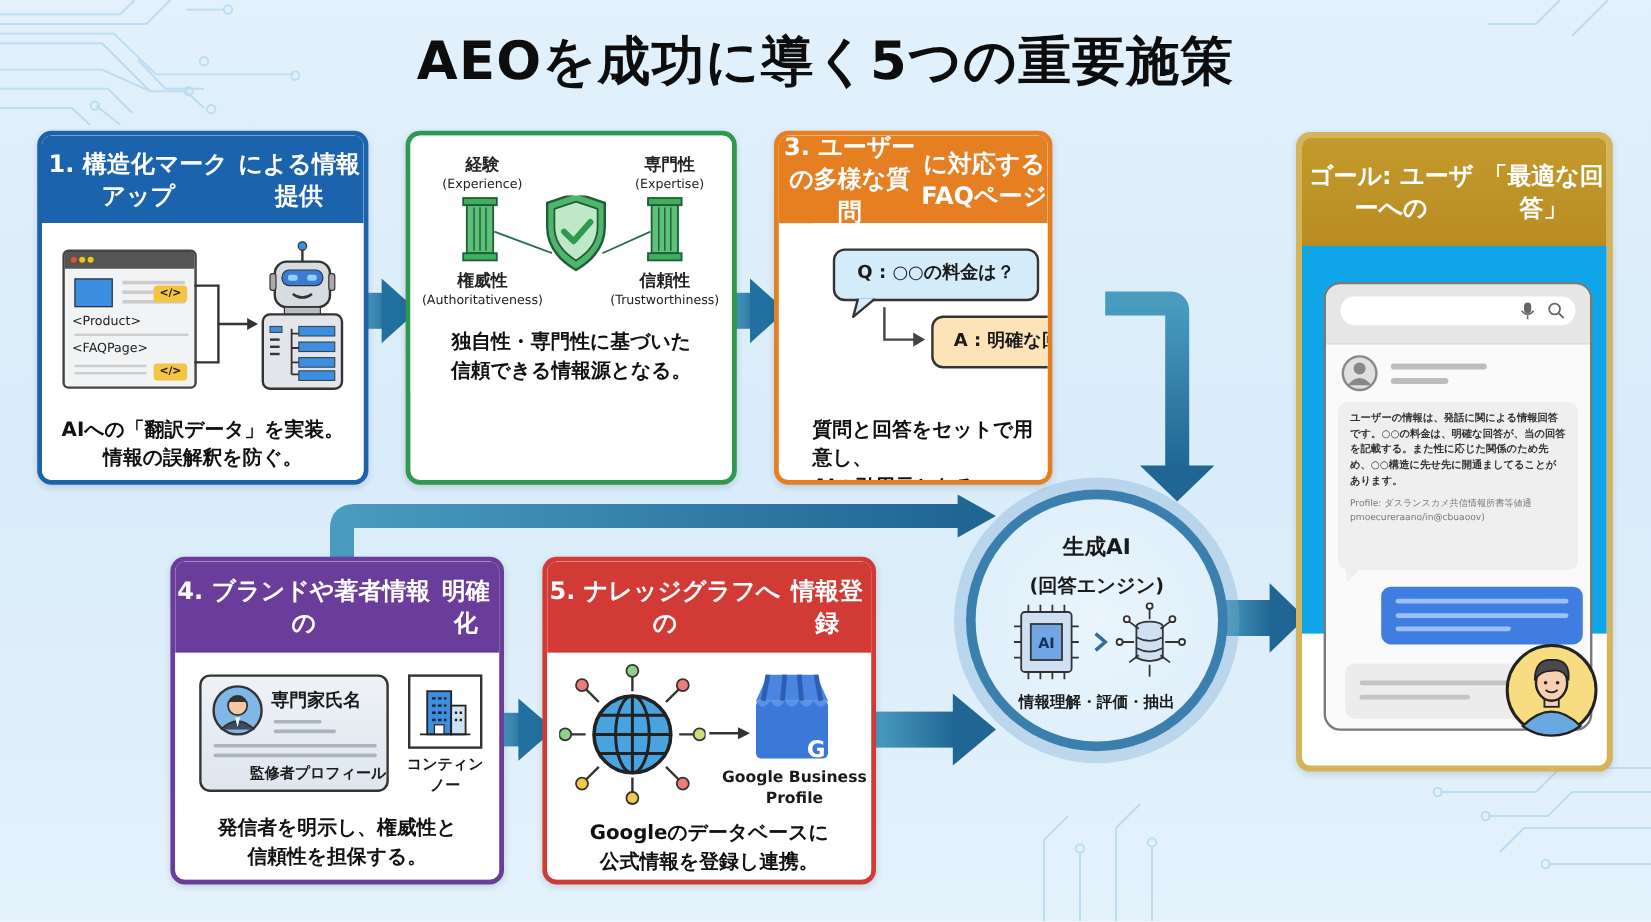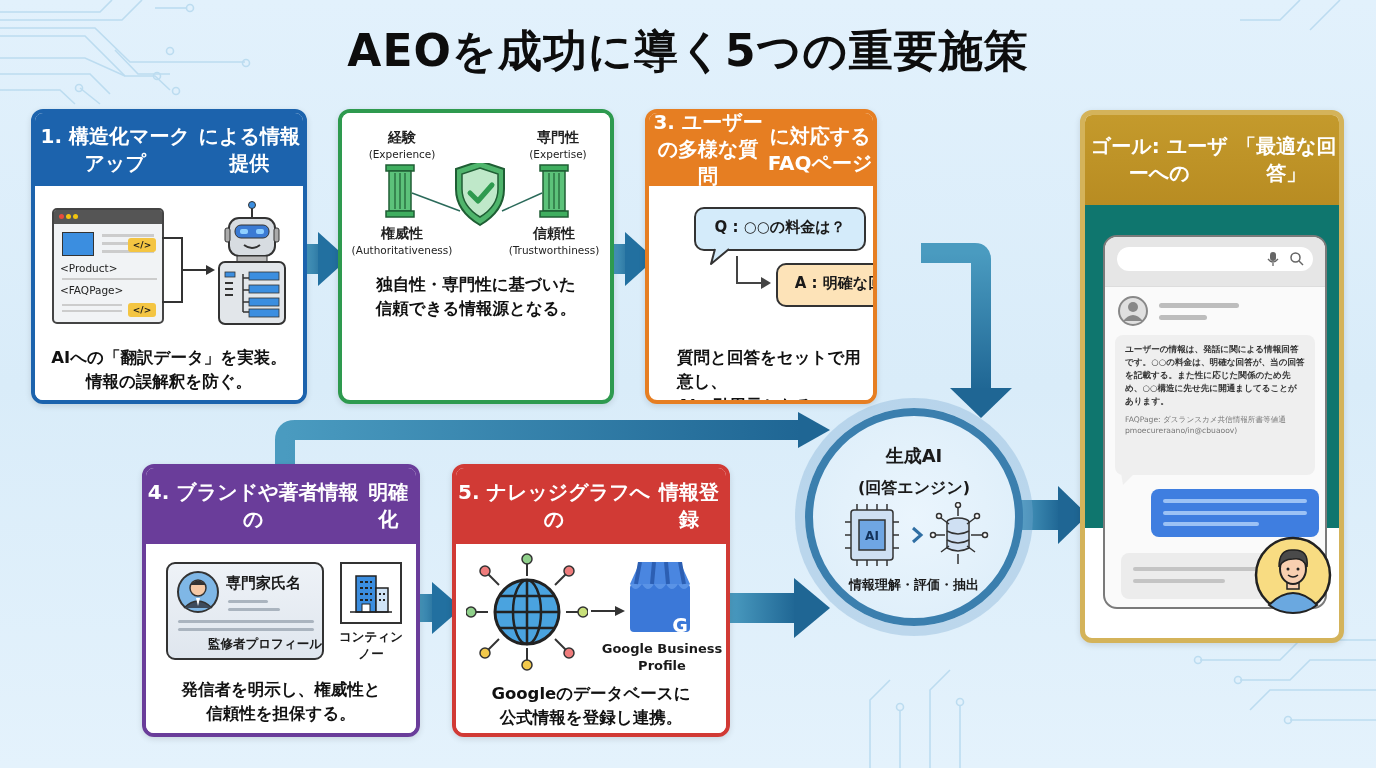--- a/index.html
+++ b/index.html
@@ -54,21 +54,21 @@
   #c4 { left: 142px; top: 464px; width: 278px; height: 273px; border-color: #6a3d9a; }
   #c4 .card-head { background: #6a3d9a; height: 76px; }
   #c4 .card-body { height: 189px; }
   
   #c5 { left: 452px; top: 464px; width: 278px; height: 273px; border-color: #d13a35; }
   #c5 .card-head { background: #d13a35; height: 76px; }
   #c5 .card-body { height: 189px; }
   
   #goal { left: 1080px; top: 110px; width: 264px; height: 533px; border-color: #d4b35a; border-width: 5px; }
   #goal .card-head { background: linear-gradient(180deg,#c49a2c,#b88c22); height: 90px; font-size: 20px; }
-  #goal .card-body { height: 323px; background: #0f766e; }
+  #goal .card-body { height: 323px; background: #0ea5e9; }
 
   .abs { position: absolute; }
   .small-label { font-size: 12px; font-weight: bold; color: #222; text-align: center; }
   .tiny-label { font-size: 10.5px; color: #222; text-align: center; }
 
   
   #ai-circle {
     position: absolute; left: 805px; top: 408px; width: 218px; height: 218px; border-radius: 50%;
     border: 8px solid #3b7fae;
     background: radial-gradient(circle, #eaf5fd 0%, #dcedf9 100%);
@@ -458,21 +458,21 @@
       </div>
       <svg class="abs" style="left:12px;top:58px;" width="32" height="32">
         <circle cx="16" cy="16" r="14" fill="#e0e0e0" stroke="#888" stroke-width="2"></circle>
         <circle cx="16" cy="12" r="5" fill="#888"></circle>
         <path d="M6 26 Q16 14 26 26" fill="#888"></path>
       </svg>
       <div class="gray-line" style="left:54px;top:66px;width:80px;"></div>
       <div class="gray-line" style="left:54px;top:78px;width:48px;"></div>
       <div class="answer-bubble">
         <div>ユーザーの情報は、発話に関による情報回答です。○○の料金は、明確な回答が、当の回答を記載する。また性に応じた関係のため先め、○○構造に先せ先に開通ましてることがあります。</div>
-        <div class="src"><span>FAQPage:</span> <span>ダスランスカメ共信情報所書等値通 pmoecureraano/in@cbuaoov)</span></div>
+        <div class="src"><span>Profile:</span> <span>ダスランスカメ共信情報所書等値通 pmoecureraano/in@cbuaoov)</span></div>
       </div>
       <svg class="abs" style="left:16px;top:236px;" width="16" height="14">
           <path d="M0 0 H14 L2 12 Z" fill="#efefef"></path>
         </svg>
       <div class="abs" style="left:46px;top:252px;width:168px;height:48px;background:#3f7ee0;border-radius:8px;">
         <div class="gray-line" style="left:12px;top:10px;width:144px;height:4px;background:#9cc2f5;"></div>
         <div class="gray-line" style="left:12px;top:22px;width:144px;height:4px;background:#9cc2f5;"></div>
         <div class="gray-line" style="left:12px;top:33px;width:96px;height:4px;background:#9cc2f5;"></div>
       </div>
       <svg class="abs" style="left:180px;top:298px;" width="16" height="14">

